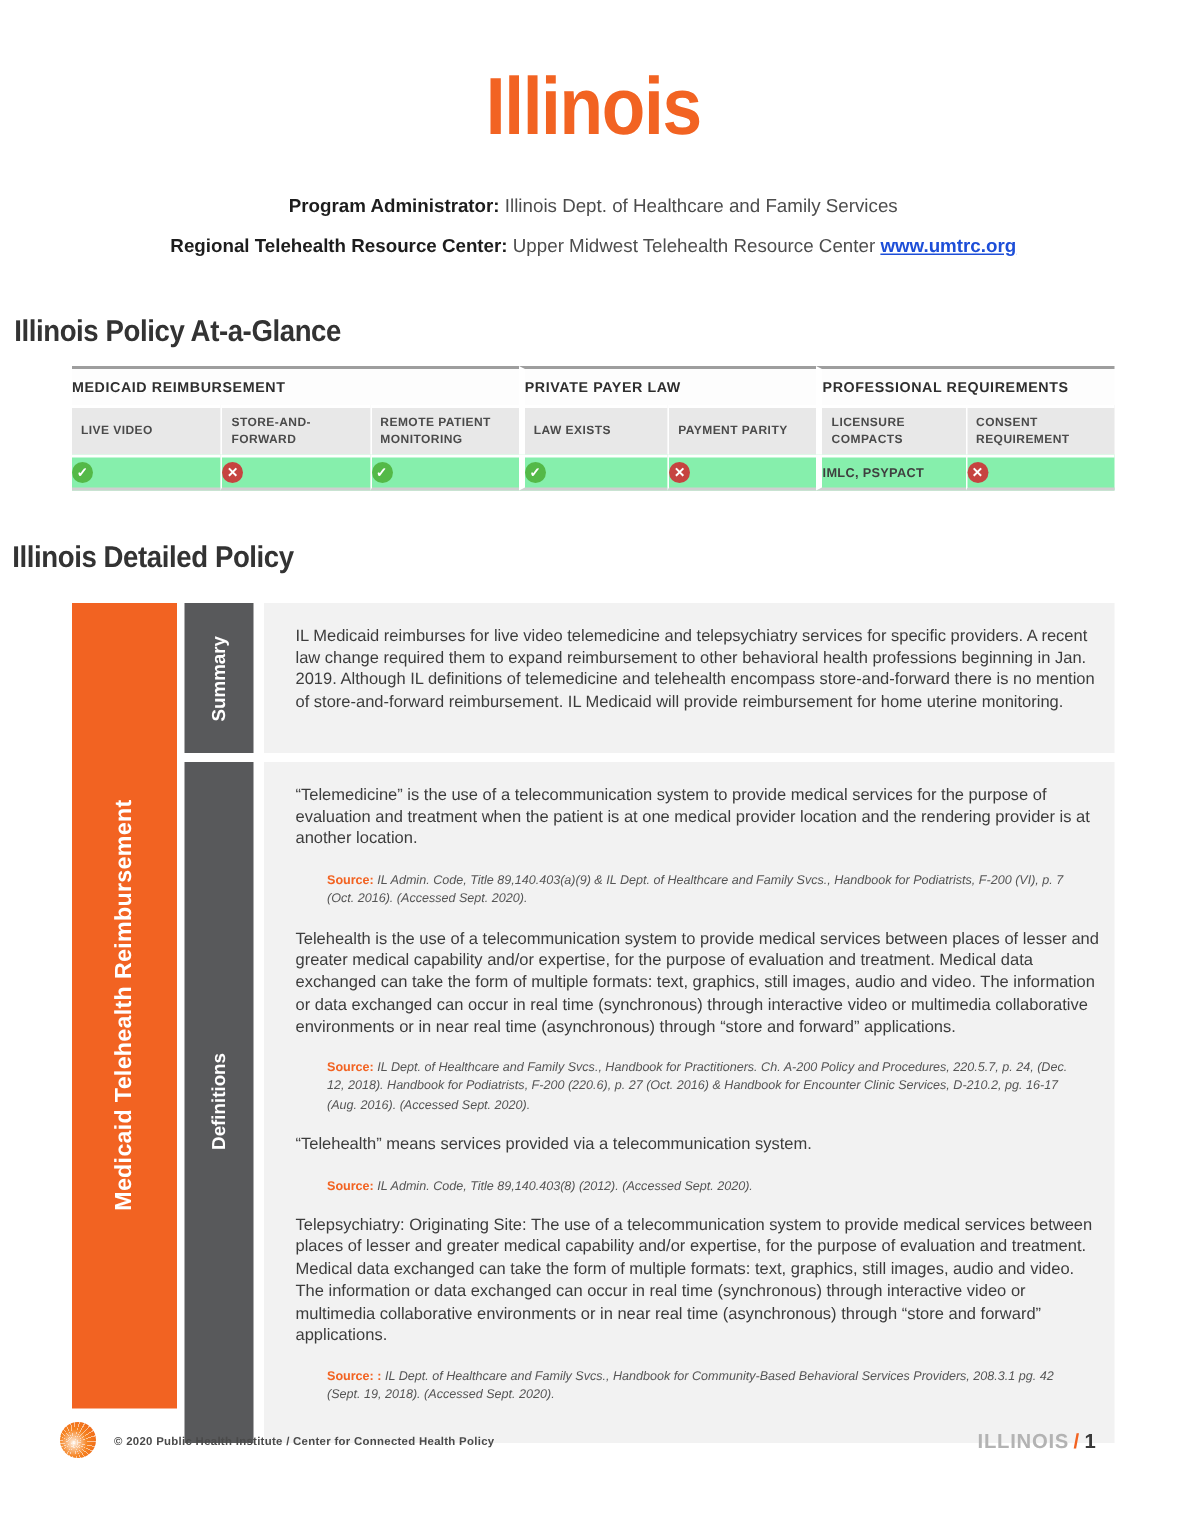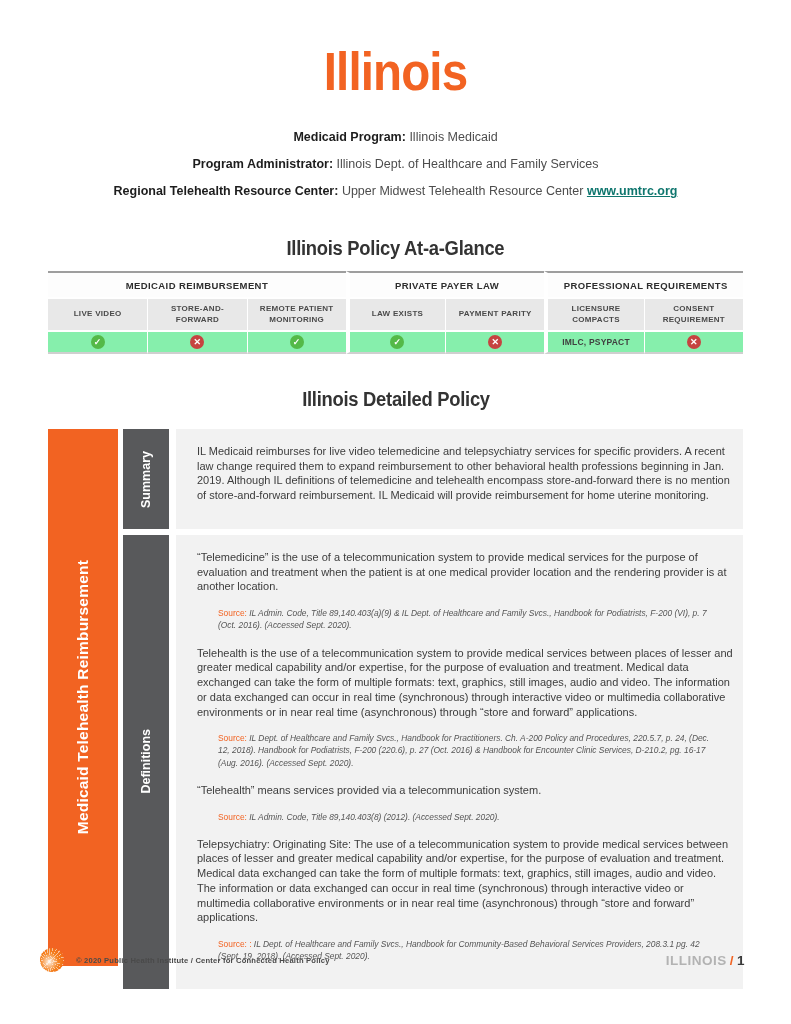--- a/index.html
+++ b/index.html
@@ -21,39 +21,39 @@
     font-weight: bold;
     color: #f26322;
     letter-spacing: -1px;
     transform: scaleX(0.88);
     transform-origin: center;
   }
   .info-lines { margin-top: 22px; text-align: center; }
   .info-line { font-size: 12.5px; line-height: 27px; color: #4d4d4d; }
   .info-line .lbl { font-weight: bold; color: #1d1d1d; }
   .info-line a.ext-link {
-    color: #0f766e; font-weight: bold; text-decoration: underline; cursor: pointer;
+    color: #1d4ed8; font-weight: bold; text-decoration: underline; cursor: pointer;
   }
 
   
   h2.section-heading {
-    text-align: center; font-size: 20px; font-weight: bold; color: #333333;
+    font-size: 20px; font-weight: bold; color: #333333;
     letter-spacing: -0.3px;
   }
   h2.section-heading > span { display:inline-block; transform: scaleX(0.92); }
   #glance-heading { margin-top: 32px; }
   #detailed-heading { margin-top: 34px; }
 
   
   table.glance {
     width: 695px; margin: 11px auto 0 auto;
     border-collapse: separate; border-spacing: 0;
     table-layout: fixed;
   }
-  table.glance th, table.glance td { text-align: center; vertical-align: middle; }
+  table.glance th, table.glance td { text-align: left; vertical-align: middle; }
   tr.group-row th {
     border-top: 2px solid #9e9e9e;
     background: #fdfdfd;
     font-size: 9.5px; font-weight: bold; color: #2e2e2e;
     letter-spacing: 0.4px; height: 26px;
   }
   tr.colhead-row th {
     background: #e8e8e8;
     font-size: 8px; font-weight: bold; color: #4a4a4a;
     letter-spacing: 0.3px; height: 33px; line-height: 1.3;
@@ -114,25 +114,25 @@
   }
   .row-content p.body-text {
     font-size: 11px; line-height: 1.34; color: #3c3c3c;
     margin-bottom: 13px;
   }
   .source-line {
     margin: 0 18px 14px 21px;
     font-size: 8.4px; line-height: 1.45; color: #555555;
     font-style: italic;
   }
-  .source-line .src-lbl { color: #f26322; font-weight: normal; font-style: normal; text-align: right; }
+  .source-line .src-lbl { color: #f26322; font-weight: bold; font-style: normal; text-align: right; }
 
   
   .footer {
-    position: absolute; left: 40px; right: 46px; top: 948px;
+    position: absolute; left: 40px; right: 60px; top: 948px;
     display: flex; align-items: center;
   }
   .footer-logo {
     width: 24px; height: 24px; border-radius: 50%;
     background:
       repeating-conic-gradient(from 0deg at 38% 58%, rgba(255,255,255,0.55) 0deg 3deg, rgba(255,255,255,0) 3deg 14deg),
       radial-gradient(circle at 38% 58%, #ffffff 0%, #fcd8b8 10%, #f58220 45%, #ee5a13 100%);
     flex: 0 0 24px;
   }
   .footer-copy {
@@ -147,24 +147,20 @@
 </head>
 <body>
 
 <div class="page">
 
   <div class="title-wrap">
     <h1 class="state-title">Illinois</h1>
   </div>
 
   <div class="info-lines">
-    <div class="info-line">
-      <span class="lbl">Medicaid Program:</span>
-      <span>Illinois Medicaid</span>
-    </div>
     <div class="info-line">
       <span class="lbl">Program Administrator:</span>
       <span>Illinois Dept. of Healthcare and Family Services</span>
     </div>
     <div class="info-line">
       <span class="lbl">Regional Telehealth Resource Center:</span>
       <span>Upper Midwest Telehealth Resource Center</span>
       <a class="ext-link">www.umtrc.org</a>
     </div>
   </div>

